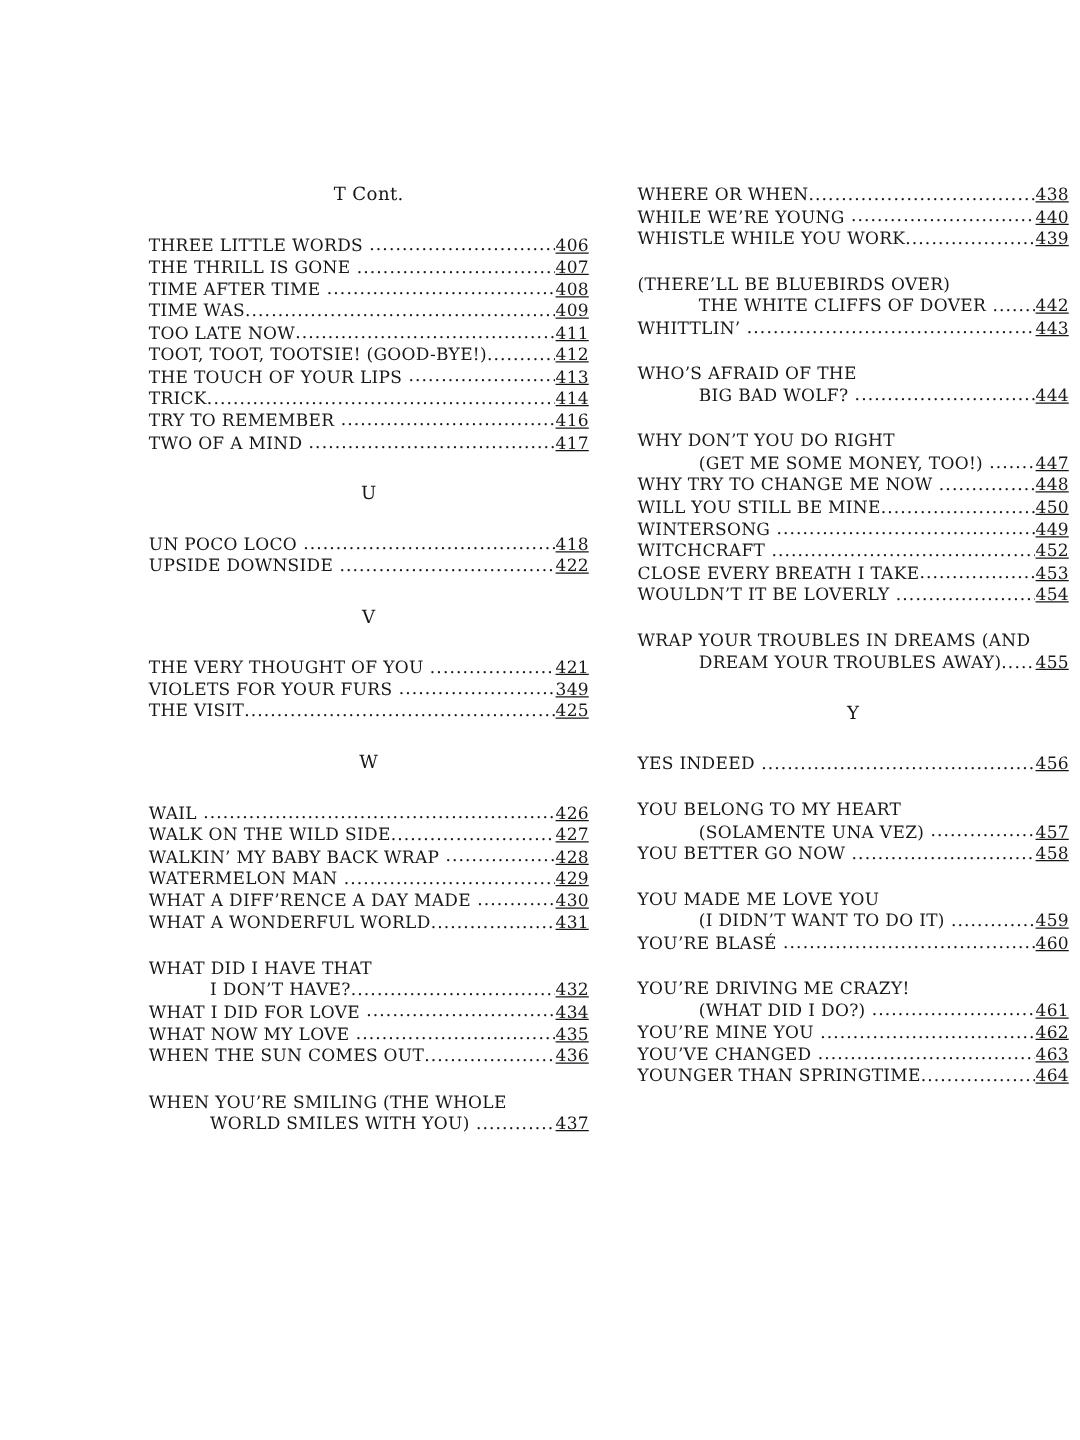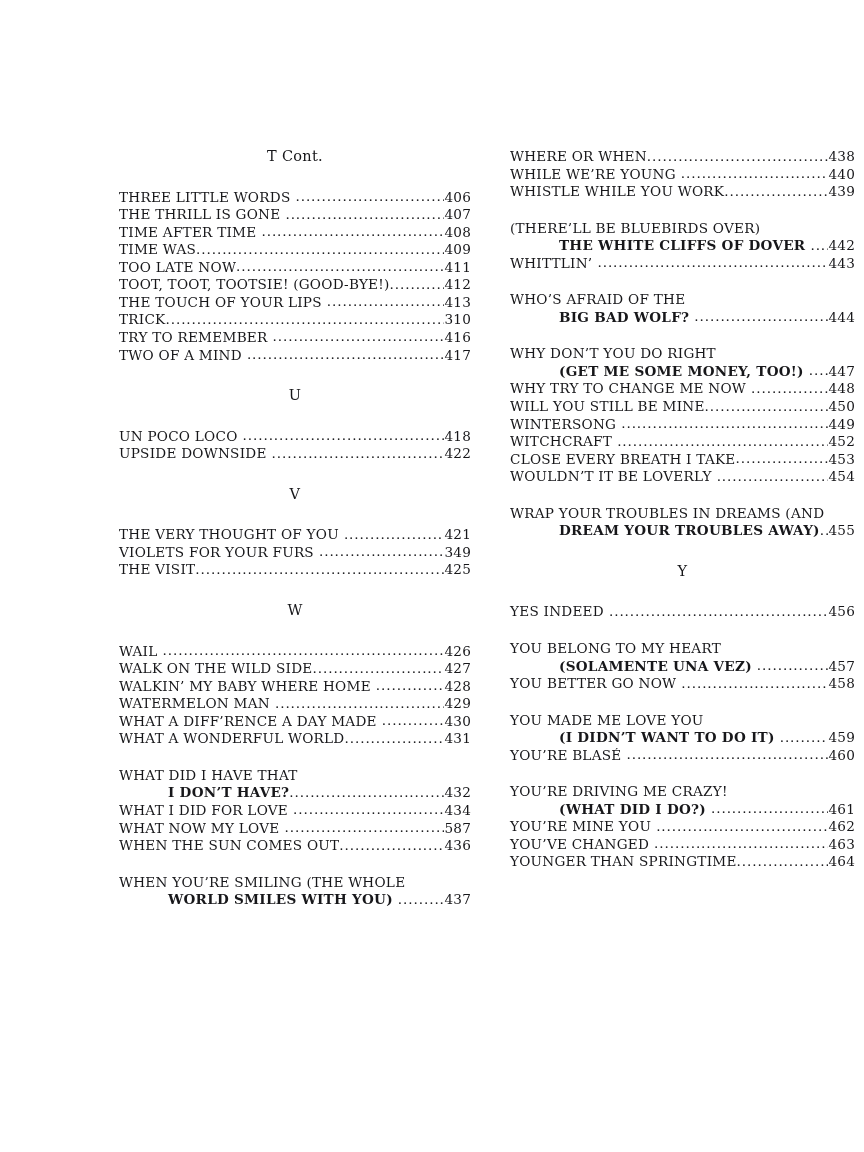--- a/index.html
+++ b/index.html
@@ -63,21 +63,20 @@
     display: flex;
     flex-direction: row;
     align-items: baseline;
     font-size: 13.6px;
     line-height: 17.55px;
     letter-spacing: 0.25px;
     white-space: nowrap;
   }
   .entry-line.indented .title {
     padding-left: 49px;
-    font-weight: bold;
   }
   .title {
     flex: 0 0 auto;
   }
   .leader {
     flex: 1 1 auto;
     overflow: hidden;
     white-space: nowrap;
     letter-spacing: 0.9px;
     position: relative;
@@ -90,20 +89,21 @@
   .leader.nogap {
     margin-left: 0;
   }
   .leader.gap {
     margin-left: 5px;
   }
   .pageno {
     flex: 0 0 auto;
     text-align: center;
     letter-spacing: 0.2px;
+    text-decoration: underline;
   }
   .entry-line.noleader .title {
     flex: 1 1 auto;
     margin-top: 19px;
   }
 </style>
 </head>
 <body>
 
 <div class="page">
@@ -158,21 +158,21 @@
             <div class="entry-line">
               <span class="title">THE TOUCH OF YOUR LIPS</span>
               <span class="leader gap"></span>
               <span class="pageno">413</span>
             </div>
           </div>
           <div class="entry">
             <div class="entry-line">
               <span class="title">TRICK</span>
               <span class="leader nogap"></span>
-              <span class="pageno">310</span>
+              <span class="pageno">414</span>
             </div>
           </div>
           <div class="entry">
             <div class="entry-line">
               <span class="title">TRY TO REMEMBER</span>
               <span class="leader gap"></span>
               <span class="pageno">416</span>
             </div>
           </div>
           <div class="entry">
@@ -241,21 +241,21 @@
           </div>
           <div class="entry">
             <div class="entry-line">
               <span class="title">WALK ON THE WILD SIDE</span>
               <span class="leader nogap"></span>
               <span class="pageno">427</span>
             </div>
           </div>
           <div class="entry">
             <div class="entry-line">
-              <span class="title">WALKIN’ MY BABY WHERE HOME</span>
+              <span class="title">WALKIN’ MY BABY BACK WRAP</span>
               <span class="leader gap"></span>
               <span class="pageno">428</span>
             </div>
           </div>
           <div class="entry">
             <div class="entry-line">
               <span class="title">WATERMELON MAN</span>
               <span class="leader gap"></span>
               <span class="pageno">429</span>
             </div>
@@ -288,21 +288,21 @@
             <div class="entry-line">
               <span class="title">WHAT I DID FOR LOVE</span>
               <span class="leader gap"></span>
               <span class="pageno">434</span>
             </div>
           </div>
           <div class="entry">
             <div class="entry-line">
               <span class="title">WHAT NOW MY LOVE</span>
               <span class="leader gap"></span>
-              <span class="pageno">587</span>
+              <span class="pageno">435</span>
             </div>
           </div>
           <div class="entry">
             <div class="entry-line">
               <span class="title">WHEN THE SUN COMES OUT</span>
               <span class="leader nogap"></span>
               <span class="pageno">436</span>
             </div>
           </div>
           <div class="entry">

